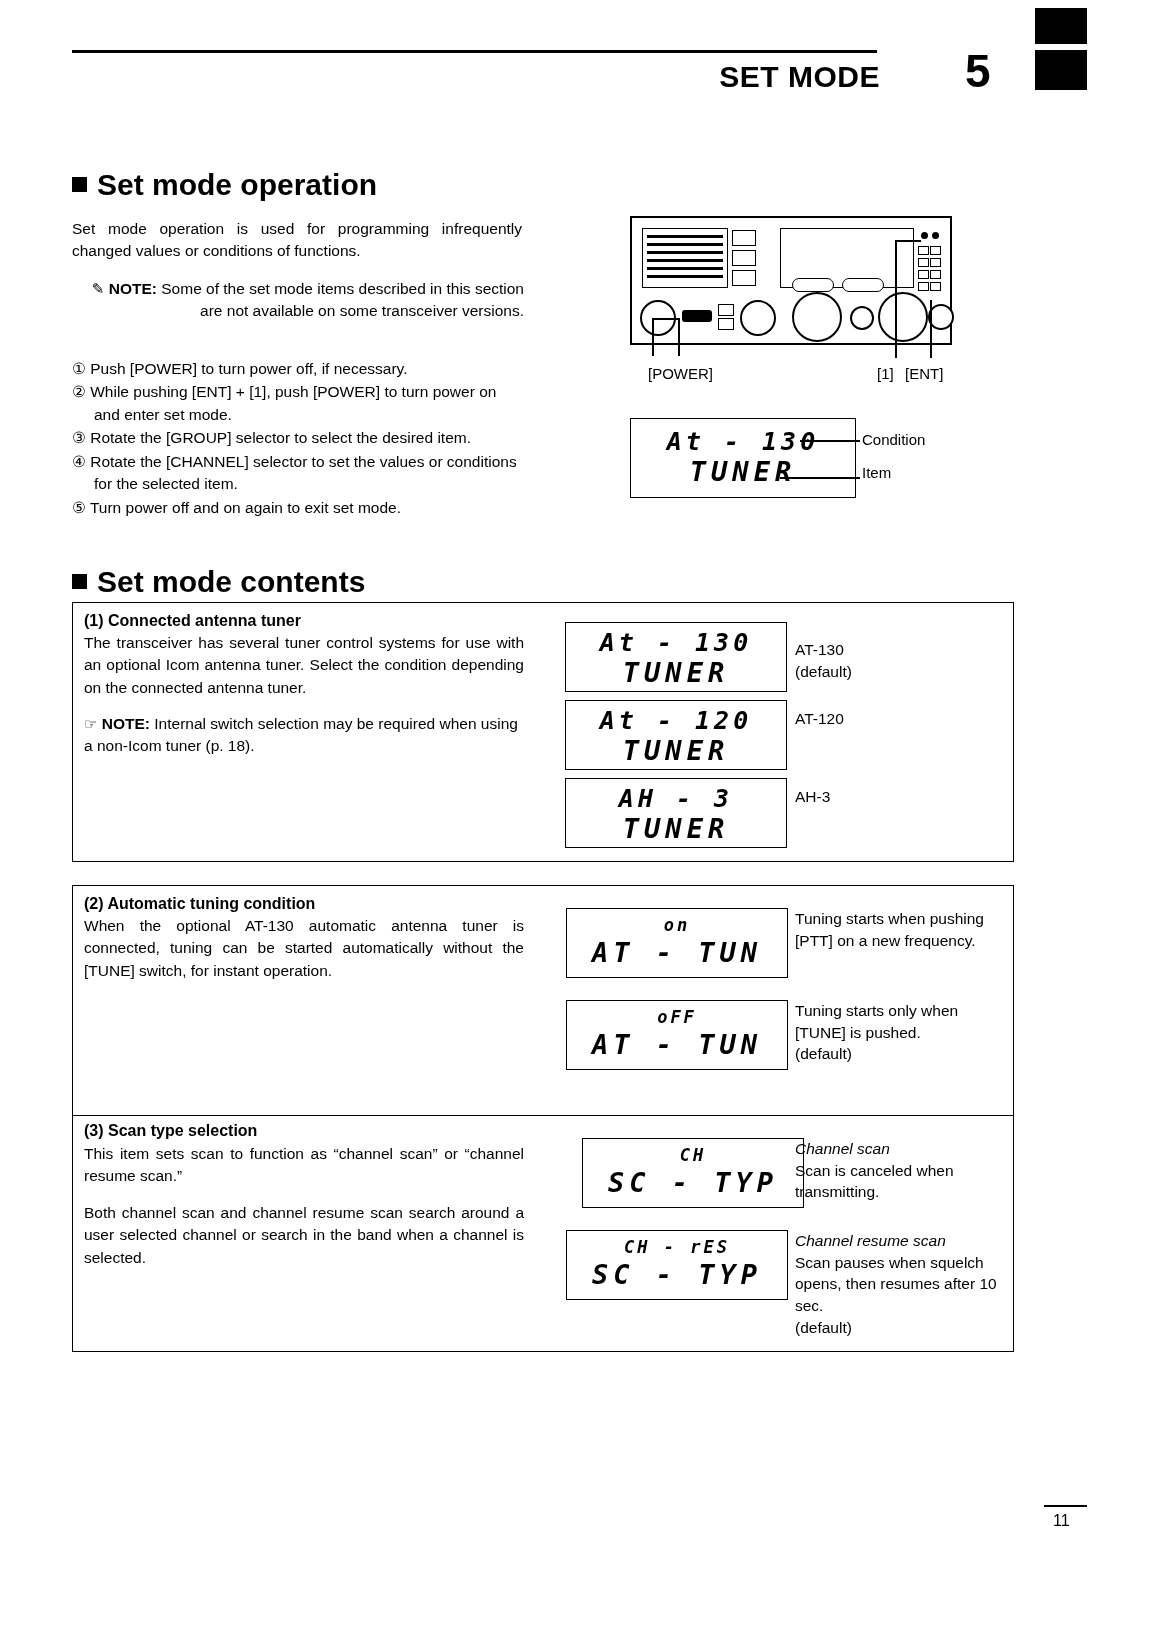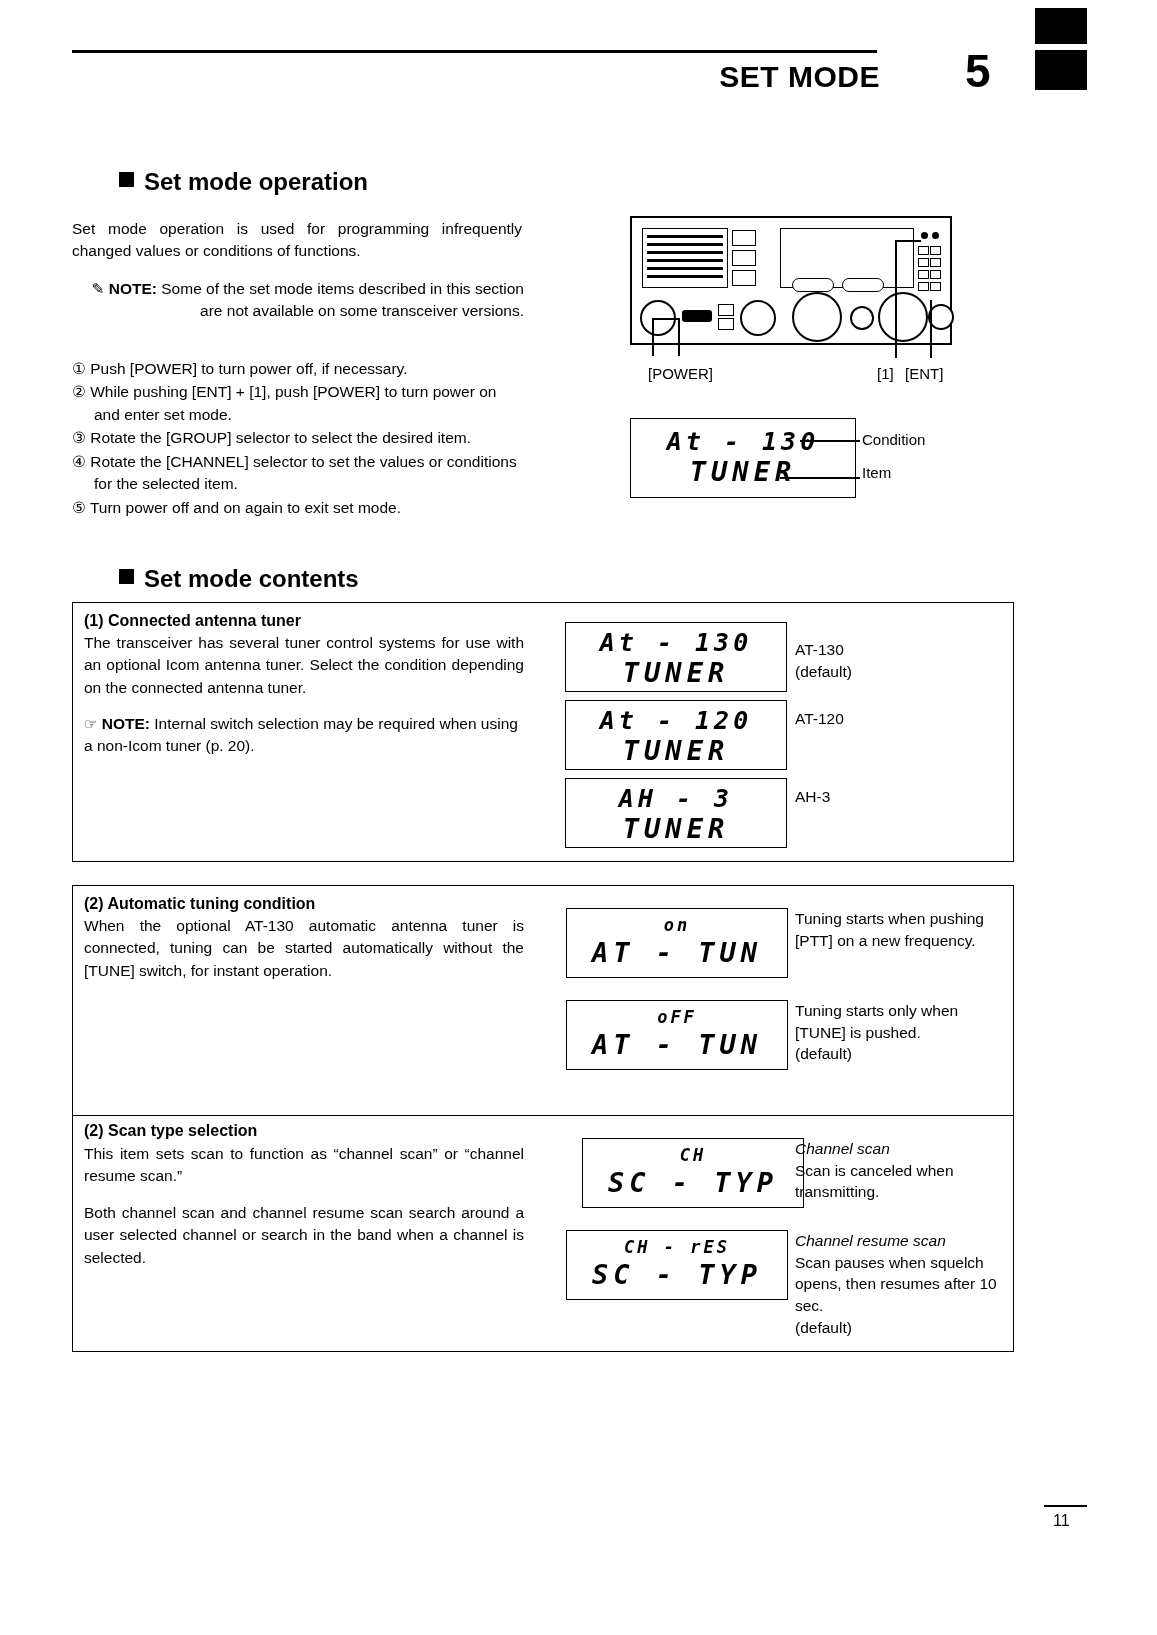--- a/index.html
+++ b/index.html
@@ -66,23 +66,22 @@
     left: 1035px;
     top: 50px;
     width: 52px;
     height: 40px;
     background: #000;
   }
 
   
   .sec-head {
     position: absolute;
-    font-size: 24px;
-    font-weight: bold;
-    margin-left: 47px;
+    font-size: 30px;
+    font-weight: bold;
   }
   .sec-head .bullet {
     display: inline-block;
     width: 15px;
     height: 15px;
     background: #000;
     margin-right: 10px;
     position: relative;
     top: -3px;
   }
@@ -349,21 +348,21 @@
   <div class="sec-head" style="left:72px; top:565px;">
     <span class="bullet"></span><span>Set mode contents</span>
   </div>
 
   <div class="cbox" style="left:72px; top:602px; width:940px; height:258px;"></div>
   <div class="cbox-title" style="left:84px; top:612px;">(1) Connected antenna tuner</div>
   <div class="cbox-text" style="left:84px; top:632px; width:440px;">The transceiver has several tuner control systems for use with an optional Icom antenna tuner. Select the condition depending on the connected antenna tuner.</div>
   <div class="note-line" style="left:84px; top:713px; width:440px;">
     <span style="font-size:15px;">☞</span>
     <b>NOTE:</b>
-    <span>Internal switch selection may be required when using a non-Icom tuner (p. 20).</span>
+    <span>Internal switch selection may be required when using a non-Icom tuner (p. 18).</span>
   </div>
 
   <div class="lcd" style="left:565px; top:622px; width:220px; height:68px;">
     <div class="cond" style="margin-top:5px;">At - 130</div>
     <div class="item">TUNER</div>
   </div>
   <div class="side-label" style="left:795px; top:630px; width:200px;margin-top:9px;">
     <div>AT-130</div>
     <div>(default)</div>
   </div>
@@ -393,21 +392,21 @@
   <div class="lcd" style="left:566px; top:1000px; width:220px; height:68px;">
     <div class="cond-sm" style="margin-top:6px;">oFF</div>
     <div class="item" style="margin-top:2px;">AT - TUN</div>
   </div>
   <div class="side-label" style="left:795px; top:1000px; width:210px;">
     <div>Tuning starts only when [TUNE] is pushed.</div>
     <div>(default)</div>
   </div>
 
   <div class="cbox" style="left:72px; top:1115px; width:940px; height:235px;"></div>
-  <div class="cbox-title" style="left:84px; top:1122px;">(2) Scan type selection</div>
+  <div class="cbox-title" style="left:84px; top:1122px;">(3) Scan type selection</div>
   <div class="cbox-text" style="left:84px; top:1143px; width:440px;">This item sets scan to function as “channel scan” or “channel resume scan.”</div>
   <div class="cbox-text" style="left:84px; top:1202px; width:440px;">Both channel scan and channel resume scan search around a user selected channel or search in the band when a channel is selected.</div>
 
   <div class="lcd" style="left:566px; top:1138px; width:220px; height:68px;margin-left:16px;">
     <div class="cond-sm" style="margin-top:6px;">CH</div>
     <div class="item" style="margin-top:2px;">SC - TYP</div>
   </div>
   <div class="side-label" style="left:795px; top:1138px; width:210px;">
     <div class="ital">Channel scan</div>
     <div>Scan is canceled when transmitting.</div>

